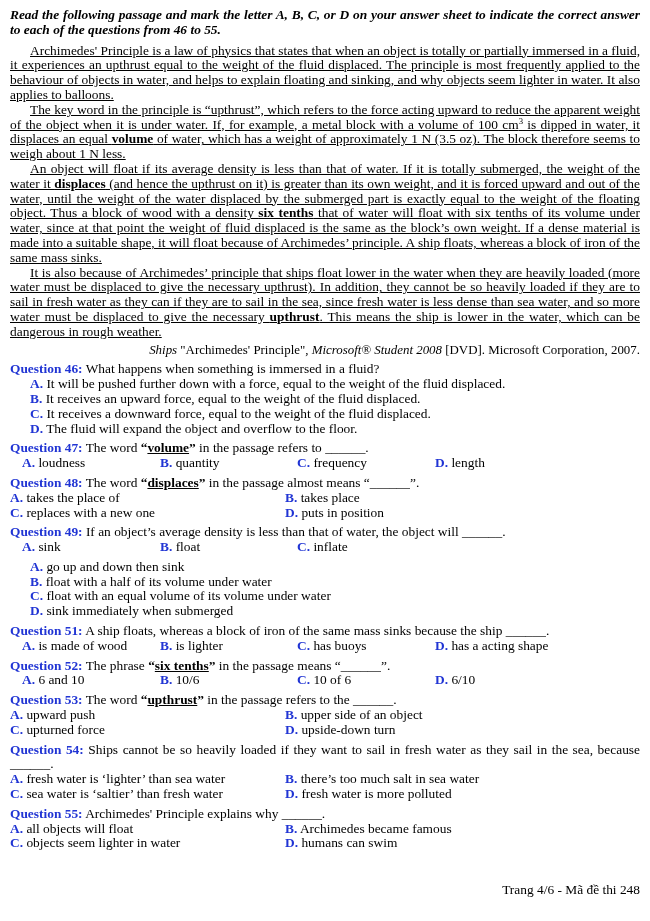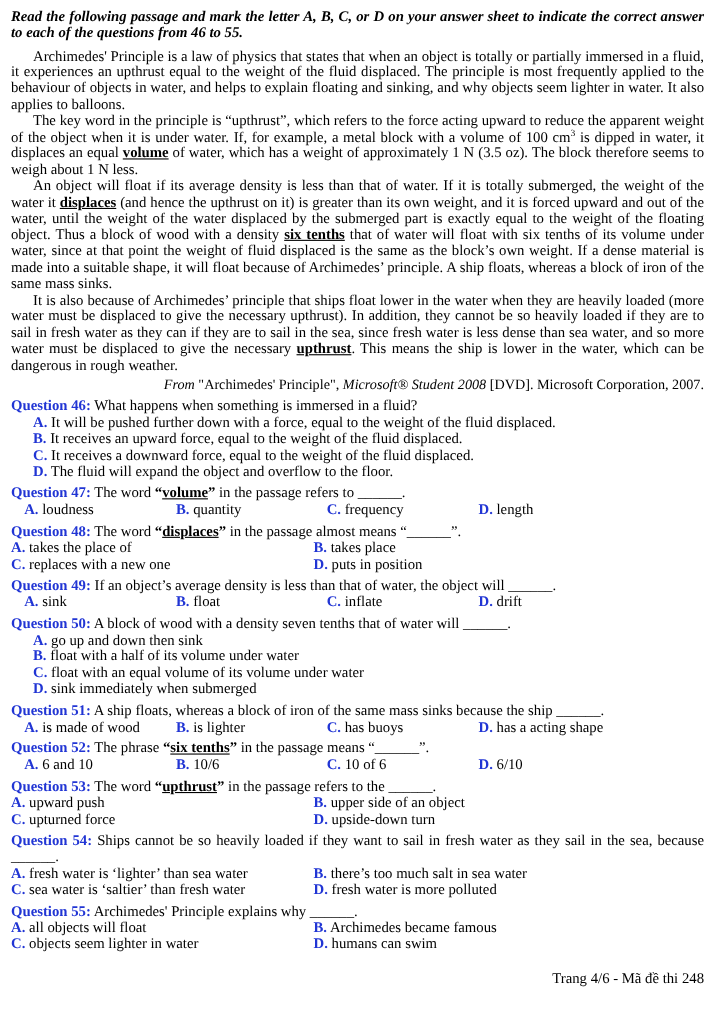--- a/index.html
+++ b/index.html
@@ -18,20 +18,21 @@
   .instruction {
     font-weight:bold;
     font-style:italic;
     text-align:justify;
   }
   .passage { margin-top:6px; }
   .para {
     margin:0;
     text-indent:20px;
     text-align:justify;
+    text-decoration:underline;
   }
   .source {
     text-align:right;
     margin-top:3px;
     font-size:12.9px;
   }
   .questions { margin-top:4px; }
   .question { margin-top:5px; }
   .stem { text-align:justify; }
   .qlabel { color:var(--accent); font-weight:bold; }
@@ -60,21 +61,21 @@
 <body>
 
 <div class="page">
   <div class="instruction">Read the following passage and mark the letter A, B, C, or D on your answer sheet to indicate the correct answer to each of the questions from 46 to 55.</div>
   <div class="passage">
       <p class="para"><span>Archimedes' Principle is a law of physics that states that when an object is totally or partially immersed in a fluid, it experiences an upthrust equal to the weight of the fluid displaced. The principle is most frequently applied to the behaviour of objects in water, and helps to explain floating and sinking, and why objects seem lighter in water. It also applies to balloons.</span></p>
       <p class="para"><span>The key word in the principle is “upthrust”, which refers to the force acting upward to reduce the apparent weight of the object when it is under water. If, for example, a metal block with a volume of 100 cm</span><span class="s-sup">3</span><span> is dipped in water, it displaces an equal </span><span class="s-kw">volume</span><span> of water, which has a weight of approximately 1 N (3.5 oz). The block therefore seems to weigh about 1 N less.</span></p>
       <p class="para"><span>An object will float if its average density is less than that of water. If it is totally submerged, the weight of the water it </span><span class="s-kw">displaces</span><span> (and hence the upthrust on it) is greater than its own weight, and it is forced upward and out of the water, until the weight of the water displaced by the submerged part is exactly equal to the weight of the floating object. Thus a block of wood with a density </span><span class="s-kw">six tenths</span><span> that of water will float with six tenths of its volume under water, since at that point the weight of fluid displaced is the same as the block’s own weight. If a dense material is made into a suitable shape, it will float because of Archimedes’ principle. A ship floats, whereas a block of iron of the same mass sinks.</span></p>
       <p class="para"><span>It is also because of Archimedes’ principle that ships float lower in the water when they are heavily loaded (more water must be displaced to give the necessary upthrust). In addition, they cannot be so heavily loaded if they are to sail in fresh water as they can if they are to sail in the sea, since fresh water is less dense than sea water, and so more water must be displaced to give the necessary </span><span class="s-kw">upthrust</span><span>. This means the ship is lower in the water, which can be dangerous in rough weather.</span></p>
     </div>
-  <div class="source"><span class="s-i">From</span><span> "Archimedes' Principle", </span><span class="s-i">Microsoft® Student 2008</span><span> [DVD]. Microsoft Corporation, 2007.</span></div>
+  <div class="source"><span class="s-i">Ships</span><span> "Archimedes' Principle", </span><span class="s-i">Microsoft® Student 2008</span><span> [DVD]. Microsoft Corporation, 2007.</span></div>
   <div class="questions">
       <div class="question">
         <div class="stem"><span class="qlabel">Question 46:</span> <span>What happens when something is immersed in a fluid?</span></div>
         <div class="options rows">
           <div class="option"><span class="letter">A.</span><span> It will be pushed further down with a force, equal to the weight of the fluid displaced.</span></div>
           <div class="option"><span class="letter">B.</span><span> It receives an upward force, equal to the weight of the fluid displaced.</span></div>
           <div class="option"><span class="letter">C.</span><span> It receives a downward force, equal to the weight of the fluid displaced.</span></div>
           <div class="option"><span class="letter">D.</span><span> The fluid will expand the object and overflow to the floor.</span></div>
         </div>
       </div>
@@ -95,25 +96,23 @@
           <div class="option"><span class="letter">C.</span><span> replaces with a new one</span></div>
           <div class="option"><span class="letter">D.</span><span> puts in position</span></div>
         </div>
       </div>
       <div class="question">
         <div class="stem"><span class="qlabel">Question 49:</span> <span>If an object’s average density is less than that of water, the object will ______.</span></div>
         <div class="options cols4">
           <div class="option"><span class="letter">A.</span><span> sink</span></div>
           <div class="option"><span class="letter">B.</span><span> float</span></div>
           <div class="option"><span class="letter">C.</span><span> inflate</span></div>
-          <div class="option"><span class="letter">D.</span><span> drift</span></div>
         </div>
       </div>
       <div class="question">
-        <div class="stem"><span class="qlabel">Question 50:</span> <span>A block of wood with a density seven tenths that of water will ______.</span></div>
         <div class="options rows">
           <div class="option"><span class="letter">A.</span><span> go up and down then sink</span></div>
           <div class="option"><span class="letter">B.</span><span> float with a half of its volume under water</span></div>
           <div class="option"><span class="letter">C.</span><span> float with an equal volume of its volume under water</span></div>
           <div class="option"><span class="letter">D.</span><span> sink immediately when submerged</span></div>
         </div>
       </div>
       <div class="question">
         <div class="stem"><span class="qlabel">Question 51:</span> <span>A ship floats, whereas a block of iron of the same mass sinks because the ship ______.</span></div>
         <div class="options cols4">

